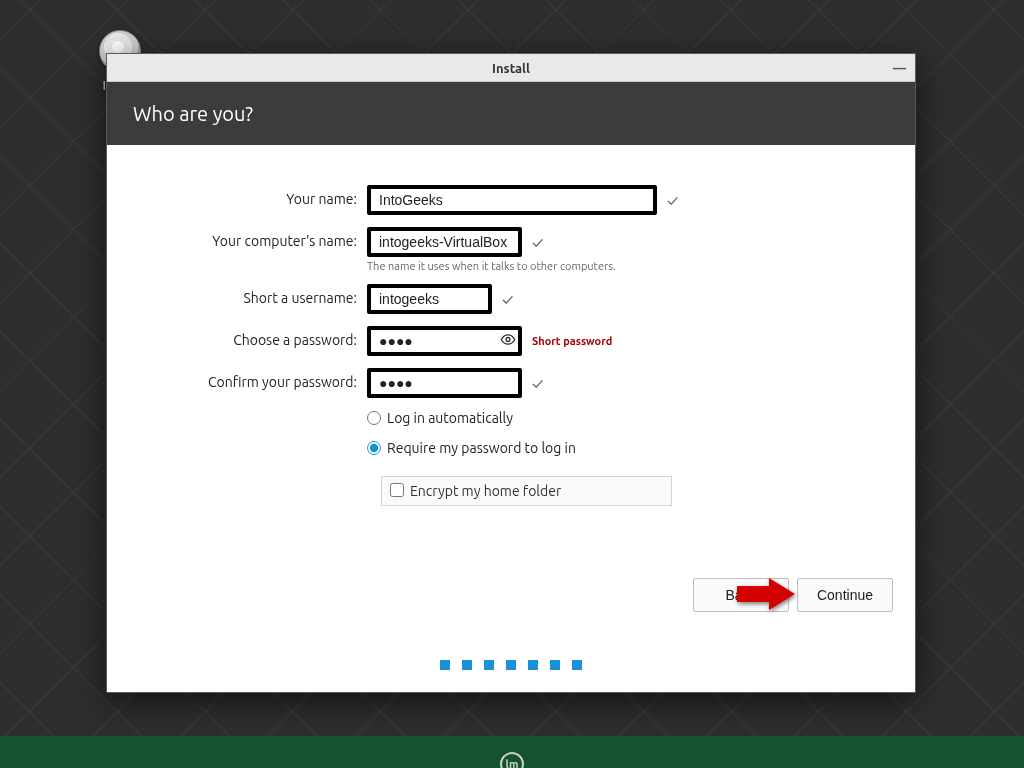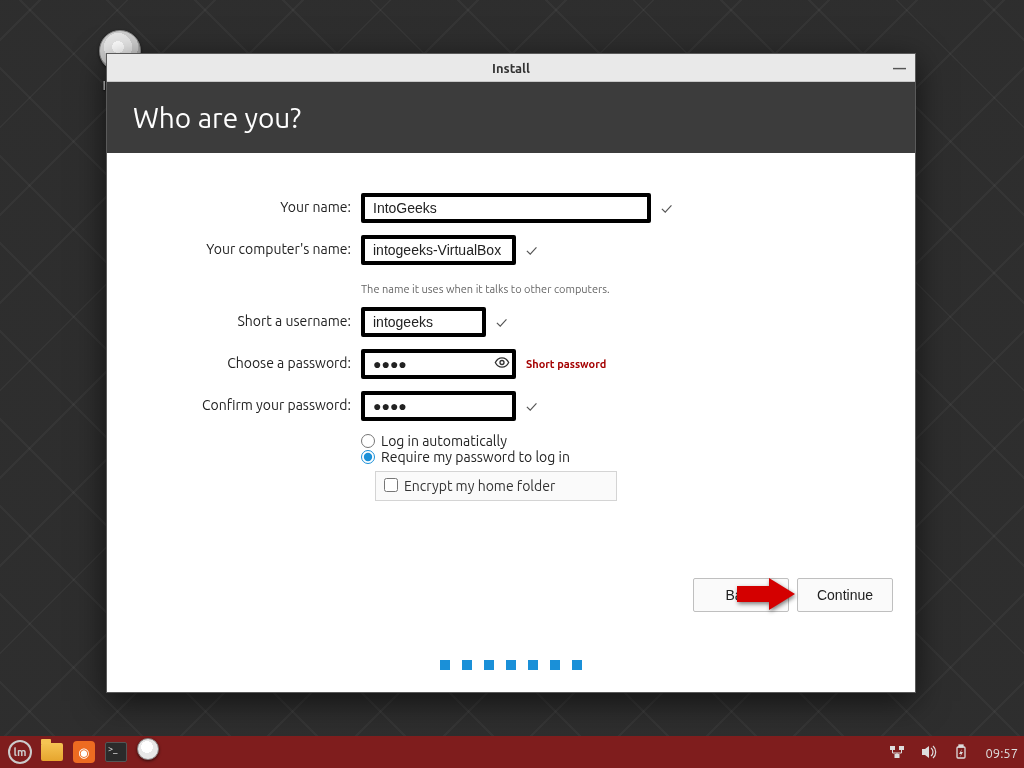--- a/index.html
+++ b/index.html
@@ -37,48 +37,48 @@
   .titlebar {
     height: 28px; background: #e9e9e9;
     border-bottom: 1px solid #c8c8c8;
     display: flex; align-items: center; justify-content: center;
     position: relative; font-size: 13px; font-weight: 600; color: #333;
   }
   .titlebar .min { position: absolute; right: 10px; top: 6px; width: 12px; height: 12px; color:#555; }
   .header {
     background: #3c3c3c; color: #fff;
     padding: 20px 26px;
-    font-size: 28px; font-weight: 400;
-  }
-  .content { flex: 1; position: relative; padding: 40px 24px 20px; }
+    font-size: 20px; font-weight: 400;
+  }
+  .content { flex: 1; position: relative; padding: 40px 30px 20px; }
   .form { display: grid; grid-template-columns: 230px 1fr; row-gap: 12px; align-items: start; }
   .label { text-align: right; padding-right: 10px; font-size: 14px; color: #222; padding-top: 6px; }
   .field { display: flex; align-items: center; gap: 10px; }
-  .stack { display: flex; flex-direction: column; gap: 18px; }
+  .stack { display: flex; flex-direction: column; gap: 3px; }
   input[type=text], input[type=password] {
     height: 30px; border: 4px solid #000000; border-radius: 2px;
     padding: 0 8px; font-size: 14px; color: #222; background: #fff;
   }
   .w-big { width: 290px; }
   .w-med { width: 155px; }
   .w-sm  { width: 125px; }
   .hint  { font-size: 11px; color: #666; }
   .check { color: #555; font-size: 16px; }
   .eye { position: relative; }
   .eye .icon {
     position: absolute; right: 6px; top: 50%; transform: translateY(-50%);
     color: #444; font-size: 14px; cursor: pointer;
   }
   .pw-msg { color: #a40000; font-size: 11px; font-weight: 600; }
   .radio-row, .check-row { display: flex; align-items: center; gap: 6px; font-size: 14px; color: #222; }
   input[type=radio] { width: 14px; height: 14px; accent-color: #1a90d8; }
   .encrypt-box {
     margin-top: 6px; margin-left: 14px;
     border: 1px solid #d4d4d4; background: #fafafa;
-    padding: 6px 8px; width: 242px;
+    padding: 6px 8px; width: 291px;
     display: flex; align-items: flex-start; gap: 6px; font-size: 14px; color: #333;
   }
   .encrypt-box input { width: 14px; height: 14px; }
   .buttons {
     position: absolute; right: 22px; bottom: 80px;
     display: flex; gap: 8px;
   }
   .btn {
     min-width: 96px; height: 34px;
     border: 1px solid #bfbfbf; background: #fafafa;
@@ -90,22 +90,22 @@
     display: flex; justify-content: center; gap: 12px;
   }
   .dot { width: 10px; height: 10px; background: #1a90d8; }
   .arrow {
     position: absolute; right: 118px; bottom: 80px;
     width: 60px; height: 36px; pointer-events: none;
   }
   .arrow svg { filter: drop-shadow(1px 2px 2px rgba(0,0,0,.5)); }
   .panel {
     position: absolute; left: 0; right: 0; bottom: 0; height: 32px;
-    background: #7f1d1d; display: flex; align-items: center;
-    padding: 16px 6px; gap: 4px; color: #dcdcdc; font-size: 13px;
+    background: #14532d; display: flex; align-items: center;
+    padding: 16px 6px; gap: 4px; color: #dcdcdc; font-size: 13px; flex-direction: column;
   }
   .panel .grow { flex: 1; }
   .plogo {
     width: 24px; height: 24px; border-radius: 50%;
     border: 2px solid #ccc; display: flex; align-items: center; justify-content: center;
     font-size: 11px; color: #ccc; font-weight: bold;
   }
   .picon { width: 28px; height: 24px; display: flex; align-items: center; justify-content: center; border-radius: 2px; }
   .folder { background: linear-gradient(#f6c453,#e6a52e); width: 22px; height: 18px; border-radius: 2px; position: relative; }
   .folder::before { content:""; position:absolute; top:-4px; left:0; width:10px; height:5px; background:#f6c453; border-radius:1px 1px 0 0; }
@@ -170,21 +170,21 @@
         <span class="pw-msg">Short password</span>
       </div>
 
       <div class="label">Confirm your password:</div>
       <div class="field">
         <input type="text" class="w-med" value="●●●●" style="">
         <span class="check">✓</span>
       </div>
 
       <div></div>
-      <div class="stack" style="gap:0">
+      <div class="stack" style="gap:14px">
         <label class="radio-row">
           <input type="radio" name="login" style="">
           <span>Log in automatically</span>
         </label>
         <label class="radio-row">
           <input type="radio" name="login" checked="" style="">
           <span>Require my password to log in</span>
         </label>
         <label class="encrypt-box">
           <input type="checkbox" style="">

